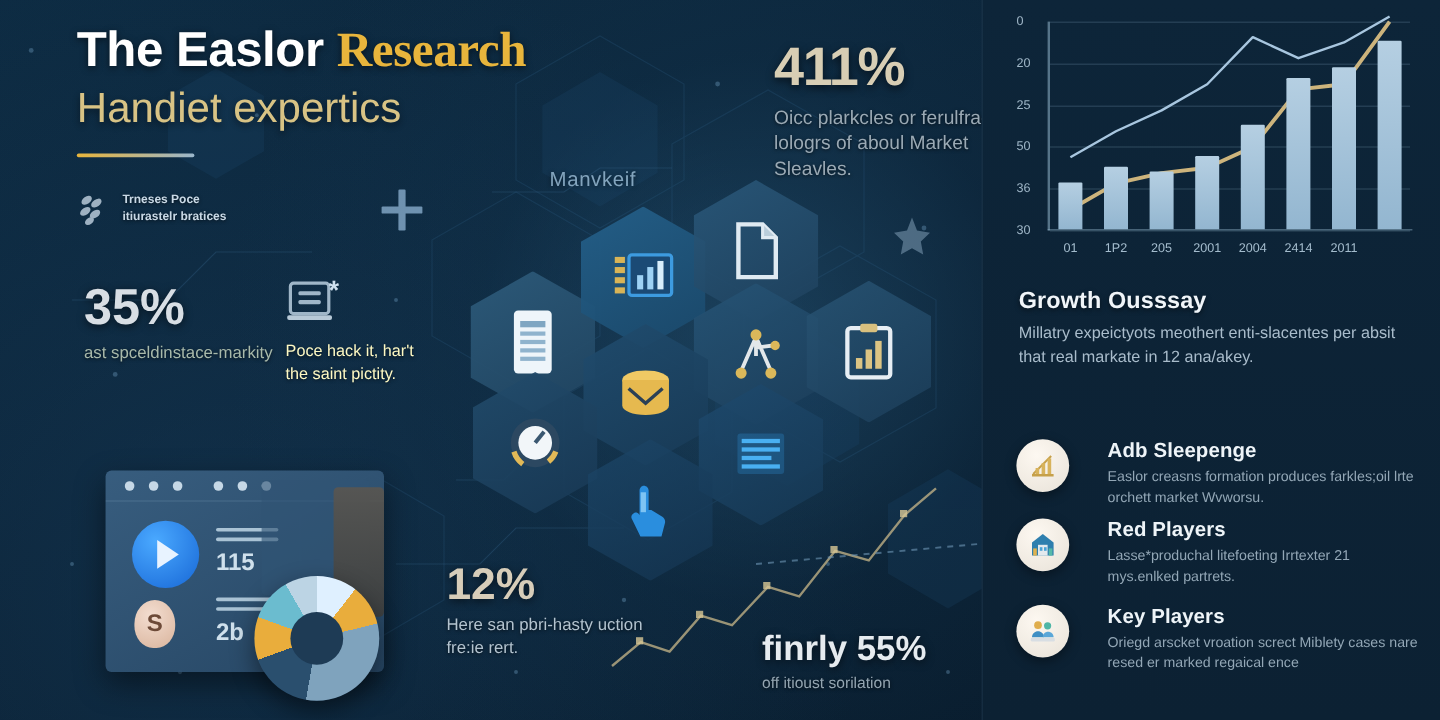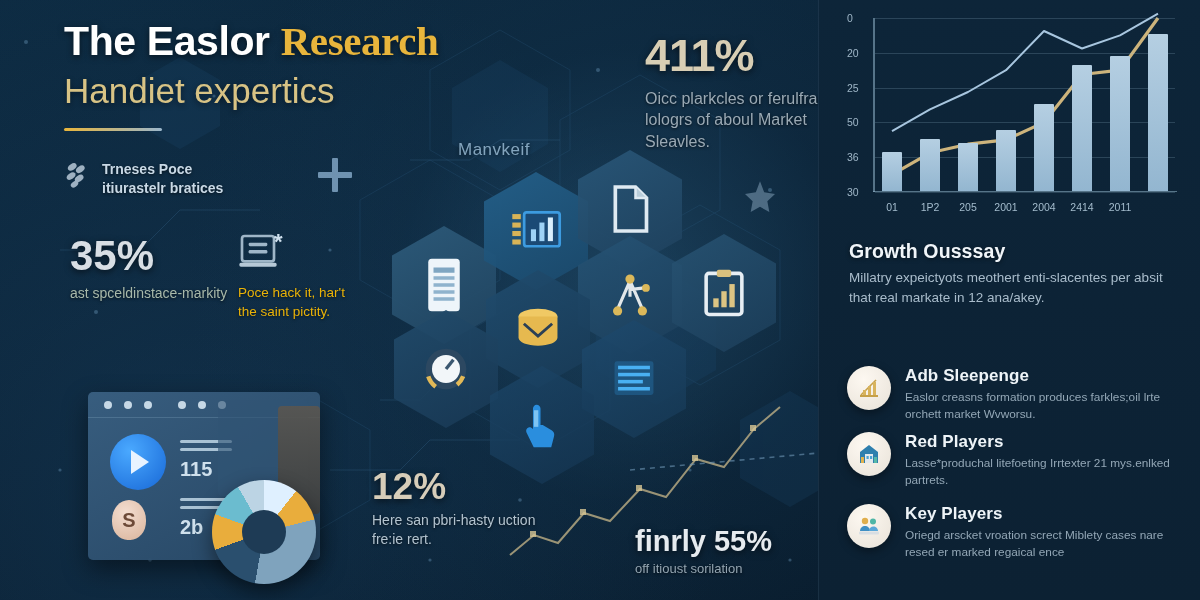--- a/index.html
+++ b/index.html
@@ -24,37 +24,37 @@
 
   
   .title-wrap{ position:absolute; left:64px; top:16px; width:520px; }
   .t-line1{ font-size:41px; font-weight:bold; letter-spacing:-.4px; line-height:1.22; color:#ffffff; text-shadow:0 2px 6px rgba(0,0,0,.55); }
   .t-accent{ color:#e8b53c;font-family:Liberation Serif, serif; }
   .t-line2{ font-size:35px; color:#e8cf8a; line-height:1.3; margin-top:2px; text-shadow:0 2px 6px rgba(0,0,0,.5); opacity:.93;}
   .rule{ width:98px; height:3px; background:linear-gradient(90deg,#e8b53c,#9bb7cc); margin-top:14px; border-radius:2px;}
 
   .sub-row{ position:absolute; left:64px; top:160px; display:flex; gap:10px; align-items:flex-start; width:270px;}
   .sub-ico{ width:28px; height:30px; flex:0 0 28px; position:relative; opacity:.85;}
-  .sub-txt{ font-size:14px; font-weight:bold; color:#c9d9e6; line-height:1.35; text-shadow:0 1px 3px rgba(0,0,0,.6);}
+  .sub-txt{ font-size:10px; font-weight:bold; color:#c9d9e6; line-height:1.35; text-shadow:0 1px 3px rgba(0,0,0,.6);}
 
   .plus{ position:absolute; left:318px; top:158px; width:34px; height:34px; opacity:.75;}
   .plus:before,.plus:after{ content:""; position:absolute; background:#8fb4d4; border-radius:1px;}
   .plus:before{ left:0; top:14px; width:34px; height:6px;}
   .plus:after{ left:14px; top:0; width:6px; height:34px;}
 
   .stat{ position:absolute; }
   .stat .num{ font-weight:bold; text-shadow:0 2px 7px rgba(0,0,0,.6); }
   .stat .cap{ line-height:1.34; text-shadow:0 1px 3px rgba(0,0,0,.65);}
 
   .s35{ left:70px; top:232px; width:230px;}
   .s35 .num{ font-size:42px; color:#d8dee4; }
   .s35 .cap{ font-size:14px; color:#a8b9aa; margin-top:4px; }
 
   .bookblk{ position:absolute; left:238px; top:233px; width:110px;}
-  .bookblk .cap{ font-size:13.5px; color:#eab308; line-height:1.42; margin-top:10px; text-shadow:0 1px 3px rgba(0,0,0,.6);}
+  .bookblk .cap{ font-size:13.5px; color:#fef9c3; line-height:1.42; margin-top:10px; text-shadow:0 1px 3px rgba(0,0,0,.6);}
   .book-ico{ position:relative; width:42px; height:40px;}
   .ast{ position:absolute; left:36px; top:-4px; color:#cfe0ee; font-size:22px; font-weight:bold;}
 
   .s41{ left:645px; top:18px; width:190px;}
   .s41 .num{ font-size:45px; color:#d8ceb4; letter-spacing:-1px;margin-top:12px;}
   .s41 .cap{ font-size:16px; color:#9aa9b4; margin-top:6px;}
 
   .s12{ left:372px; top:466px; width:175px;}
   .s12 .num{ font-size:37px; color:#d7cdb9;}
   .s12 .cap{ font-size:14px; color:#b3c3cf; margin-top:3px;}
@@ -100,21 +100,21 @@
   .ytick{ position:absolute; left:8px; font-size:10.5px; color:#9fb6c7; transform:translateY(-50%);}
   .axis-y{ position:absolute; left:34px; top:6px; bottom:26px; width:1.5px; background:rgba(160,195,218,.5);}
   .axis-x{ position:absolute; left:34px; right:6px; bottom:26px; height:1.5px; background:rgba(160,195,218,.5);}
   .bar{ position:absolute; bottom:27px; background:linear-gradient(180deg,#b5cfe2,#93b6d0); border-radius:1px 1px 0 0;}
   .xtick{ position:absolute; bottom:5px; font-size:10.5px; color:#a4bccd; text-align:center; transform:translateX(-50%);}
 
   .growth{ position:absolute; left:30px; top:240px; width:330px;}
   .growth h3{ font-size:19.5px; color:#f0f5f9; font-weight:bold; letter-spacing:.1px; text-shadow:0 1px 4px rgba(0,0,0,.5);}
   .growth p{ font-size:13.5px; color:#a9bccb; line-height:1.48; margin-top:5px;}
 
-  .bullet{ position:absolute; left:28px; width:340px; display:flex; gap:14px; align-items:flex-start;}
+  .bullet{ position:absolute; left:28px; width:340px; display:flex; gap:32px; align-items:flex-start;}
   .bico{ width:44px; height:44px; flex:0 0 44px; border-radius:50%;
          background:radial-gradient(circle at 38% 30%,#fdf8f1,#e8e2d8);
          display:flex; align-items:center; justify-content:center; box-shadow:0 3px 10px rgba(0,0,0,.4);}
   .bt h4{ font-size:17px; color:#eef4f8; font-weight:bold; letter-spacing:.1px;}
   .bt p{ font-size:11.8px; color:#93a7b6; line-height:1.42; margin-top:3px;}
 
   .sparkline{ position:absolute; }
   .star{ position:absolute; color:#8aa8c0; opacity:.5;}
 </style>
 </head>

